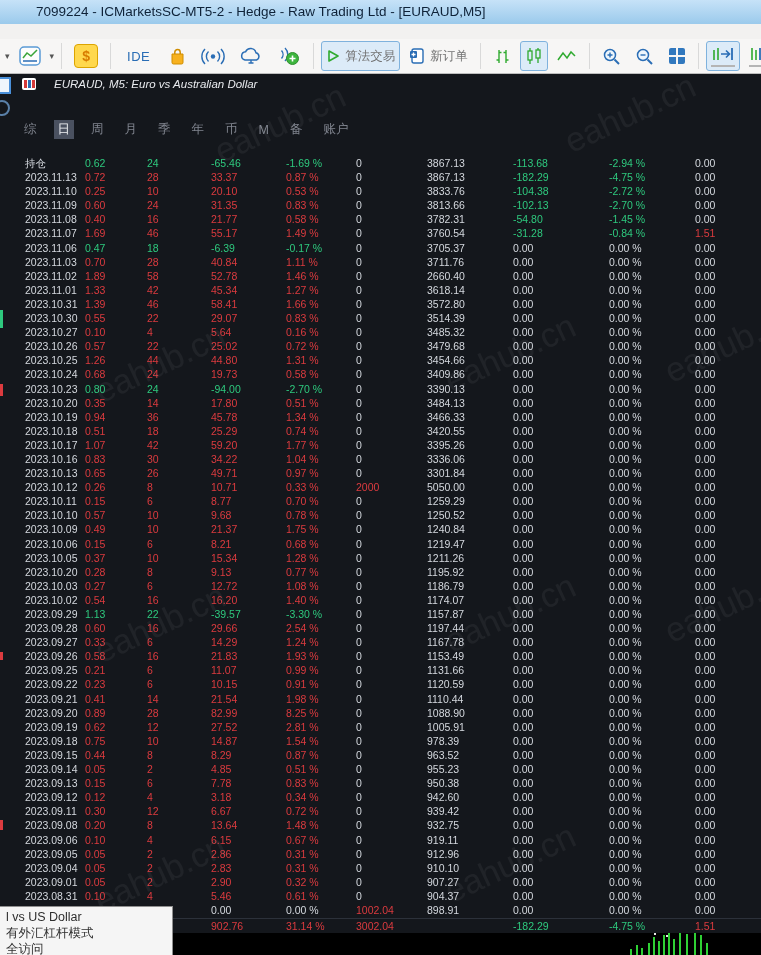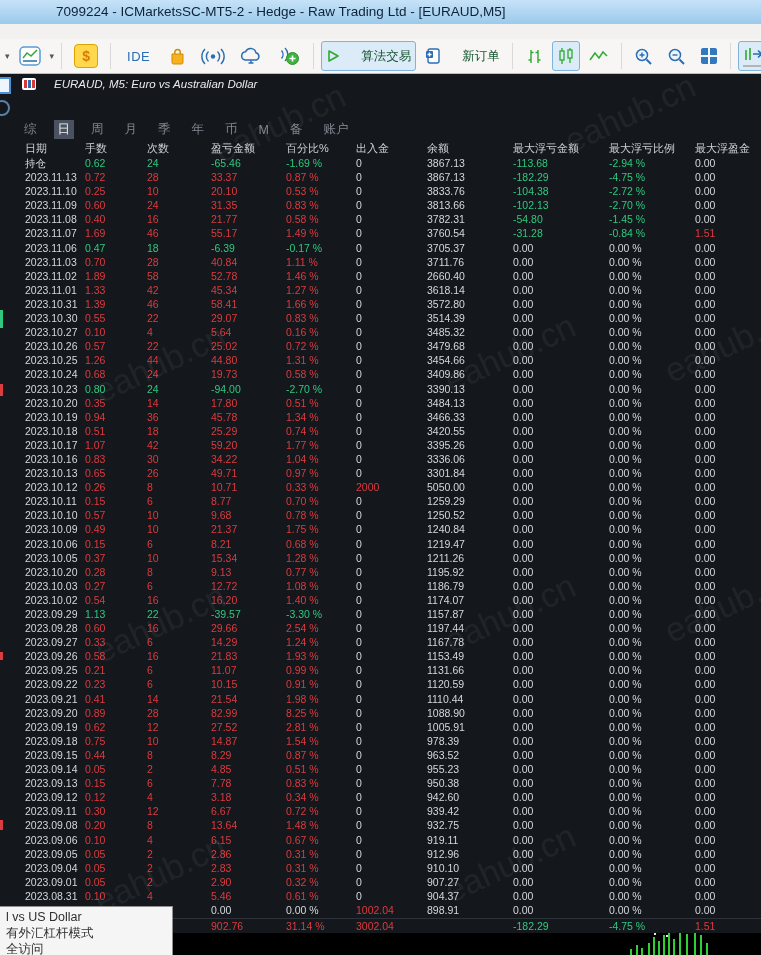--- a/index.html
+++ b/index.html
@@ -1,33 +1,33 @@
 <!DOCTYPE html>
 <html><head>
 <meta charset="utf-8">
 <style>
   html,body{margin:0;padding:0;background:#000;}
   .app{position:relative;width:761px;height:955px;overflow:hidden;background:#14171c;
        font-family:"Liberation Sans",sans-serif;-webkit-font-smoothing:antialiased;}
   
   .titlebar{position:absolute;top:0;left:0;right:0;height:24px;
     background:linear-gradient(#c6e2f8,#9bcaec);color:#0e2238;font-size:13.5px;line-height:24px;
-    padding-left:56px;box-sizing:border-box;white-space:nowrap;}
+    padding-left:36px;box-sizing:border-box;white-space:nowrap;}
   .menustrip{position:absolute;top:24px;left:0;right:0;height:15px;background:#f2f1f0;}
   .toolbar{position:absolute;top:39px;left:0;right:0;height:35px;background:#f7f6f5;
     border-bottom:1px solid #bdbdbd;display:flex;align-items:center;padding:0 3px;box-sizing:border-box;}
   .tbtn{display:flex;align-items:center;justify-content:center;height:28px;padding:0 4px;
     border:1px solid transparent;border-radius:3px;margin:0 2px;}
   .tbtn.active{background:#dcebf8;border:1px solid #7fb2dd;}
   .sep{width:1px;height:26px;background:#d9d9d9;margin:0 5px;flex:0 0 1px;}
   .caret{color:#555;font-size:9px;margin:0 2px;}
   .ide{color:#2a6db5;font-size:13px;letter-spacing:.5px;margin:0 11px;}
   .dollar{width:22px;height:22px;background:#ffd84d;border:1px solid #dca400;border-radius:4px;
     color:#d87c00;font-weight:bold;font-size:14px;text-align:center;line-height:22px;}
-  .btn-label{font-size:12.5px;color:#14532d;margin-left:21px;white-space:nowrap;}
+  .btn-label{font-size:12.5px;color:#737373;margin-left:5px;white-space:nowrap;}
   .underline-ic{border-bottom:2px solid #b5b5b5;padding-bottom:1px;}
   
   .chart{position:absolute;top:74px;left:0;right:0;bottom:0;background:#14171c;overflow:hidden;}
   .chart-header{position:absolute;top:4px;left:22px;display:flex;align-items:flex-end;gap:18px;
     color:#e8eaee;font-size:11.5px;white-space:nowrap;font-style:italic;}
   .chicon{width:14px;height:12px;background:#fff;border-radius:2px;position:relative;flex:0 0 14px;}
   .chicon i{position:absolute;top:2px;width:3px;height:8px;}
   .ind-title{position:absolute;top:25px;left:22px;color:#e6e600;font-size:12px;white-space:nowrap;}
   .tabs{position:absolute;top:46px;left:20px;display:flex;gap:13px;align-items:center;
     color:#80858f;font-size:12.5px;}
@@ -232,32 +232,20 @@
         <span class="tab">周</span>
         <span class="tab">月</span>
         <span class="tab">季</span>
         <span class="tab">年</span>
         <span class="tab">币</span>
         <span class="tab">M</span>
         <span class="tab">备</span>
         <span class="tab">账户</span>
       </div>
 
-    <div class="thead grid" id="thead">
-        <span class="cell">日期</span>
-        <span class="cell">手数</span>
-        <span class="cell">次数</span>
-        <span class="cell">盈亏金额</span>
-        <span class="cell">百分比%</span>
-        <span class="cell">出入金</span>
-        <span class="cell">余额</span>
-        <span class="cell">最大浮亏金额</span>
-        <span class="cell">最大浮亏比例</span>
-        <span class="cell">最大浮盈金</span>
-      </div>
     <div class="tbody" id="tbody">
         <div class="trow grid">
           <span class="cell c-w">持仓</span>
           <span class="cell c-g">0.62</span>
           <span class="cell c-g">24</span>
           <span class="cell c-g">-65.46</span>
           <span class="cell c-g">-1.69 %</span>
           <span class="cell c-w">0</span>
           <span class="cell c-w">3867.13</span>
           <span class="cell c-g">-113.68</span>

